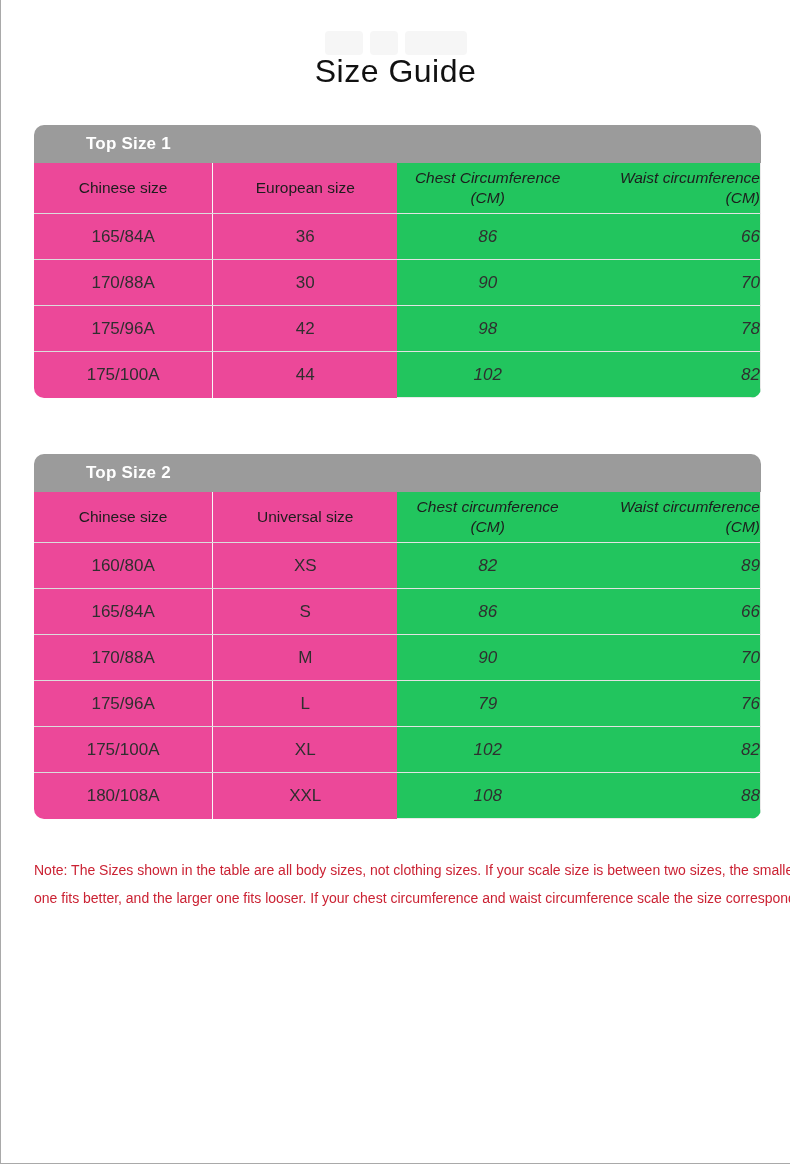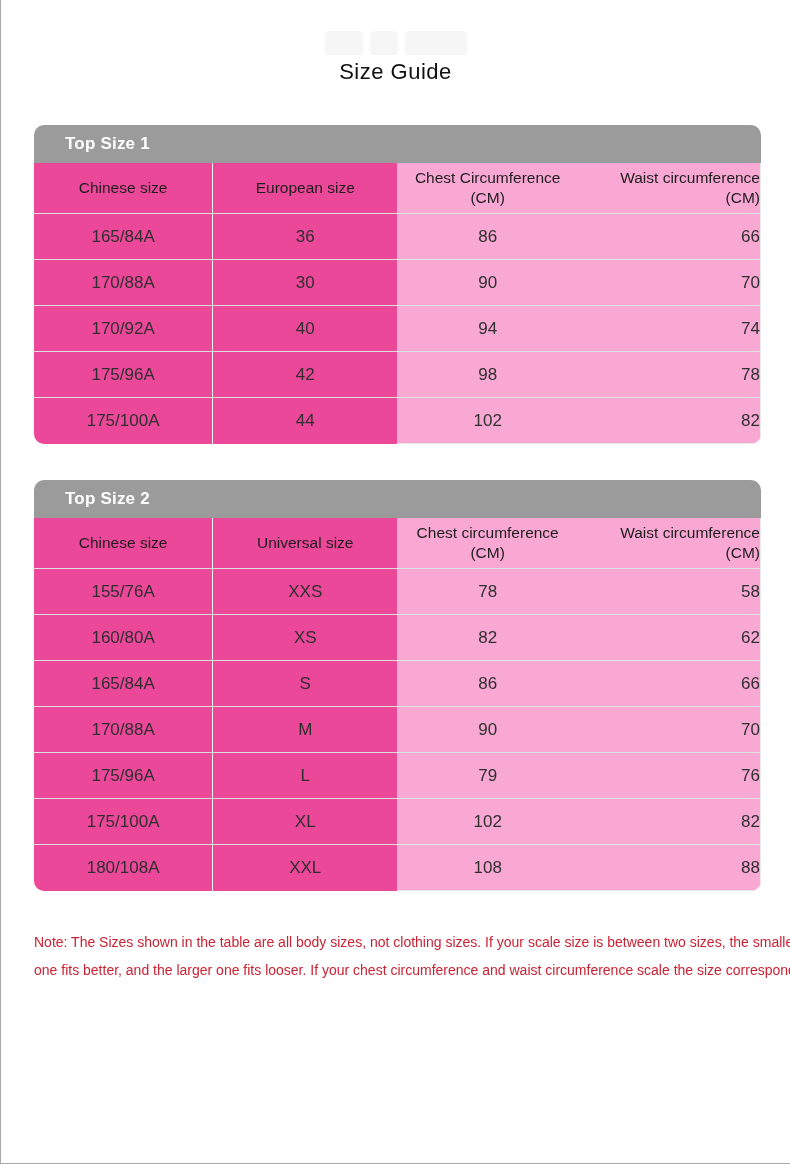--- a/index.html
+++ b/index.html
@@ -18,41 +18,41 @@
     display:flex; gap:7px;
   }
   .watermark span { background:#f6f6f6; height:24px; border-radius:4px; display:block; }
   .watermark span:nth-child(1){ width:38px; }
   .watermark span:nth-child(2){ width:28px; }
   .watermark span:nth-child(3){ width:62px; }
 
   .title {
     margin:55px 0 0 0;
     text-align:center;
-    font-size:22px;
+    font-size:32px;
     font-weight:500;
     letter-spacing:0.5px;
     color:#111;
     line-height:33px;
   }
 
   .size-table {
     width:727px;
     margin:37px 0 0 33px;
     border-radius:10px;
     overflow:hidden;
   }
-  .size-table + .size-table { margin-top:36px; }
+  .size-table + .size-table { margin-top:56px; }
 
   .bar {
     height:38px;
     background:#9b9b9b;
     color:#fff;
     display:flex; align-items:center;
-    padding-left:31px;
+    padding-left:52px;
     font-size:17px;
     font-weight:600;
     letter-spacing:0.2px;
   }
 
   table { width:100%; border-collapse:collapse; table-layout:fixed; }
   col.c1 { width:24.6%; } col.c2 { width:25.4%; }
   col.c3 { width:24.9%; } col.c4 { width:25.1%; }
 
   th, td { text-align:center; vertical-align:middle; padding:0; }
@@ -61,21 +61,21 @@
     font-size:15.5px;
     font-weight:400;
     color:#1d1d1d;
     line-height:20px;
     white-space:pre-line;
   }
   tbody td { height:45px; font-size:17px; color:#2f2f2f; }
 
   .shaded { background:#ec4899; border-bottom:1px solid #dcdcdc; }
   .shaded.col1 { border-right:1px solid #f7f7f7; }
-  .plain  { background:#f9a8d4;    border-bottom:1px solid #e3e3e3; }
+  .plain  { background:#22c55e;    border-bottom:1px solid #e3e3e3;font-style:italic; }
   .plain.last { border-right:1px solid #e9e9e9;text-align:right; }
   tbody tr:last-child .shaded { border-bottom:none; }
   tbody tr:last-child .plain  { border-bottom:1px solid #e9e9e9; }
 
   .note {
     margin:37px 0 0 33px;
     width:724px;
     color:#cb2233;
     font-size:14px;
     line-height:28px;
@@ -121,26 +121,20 @@
           <td class="plain">86</td>
           <td class="plain last">66</td>
         </tr>
         <tr>
           <td class="shaded col1">170/88A</td>
           <td class="shaded">30</td>
           <td class="plain">90</td>
           <td class="plain last">70</td>
         </tr>
         <tr>
-          <td class="shaded col1">170/92A</td>
-          <td class="shaded">40</td>
-          <td class="plain">94</td>
-          <td class="plain last">74</td>
-        </tr>
-        <tr>
           <td class="shaded col1">175/96A</td>
           <td class="shaded">42</td>
           <td class="plain">98</td>
           <td class="plain last">78</td>
         </tr>
         <tr>
           <td class="shaded col1">175/100A</td>
           <td class="shaded">44</td>
           <td class="plain">102</td>
           <td class="plain last">82</td>
@@ -165,30 +159,24 @@
         <th class="shaded col1">Chinese size</th>
         <th class="shaded">Universal size</th>
         <th class="plain">Chest circumference
 (CM)</th>
         <th class="plain last">Waist circumference
 (CM)</th>
       </tr>
     </thead>
     <tbody>
         <tr>
-          <td class="shaded col1">155/76A</td>
-          <td class="shaded">XXS</td>
-          <td class="plain">78</td>
-          <td class="plain last">58</td>
-        </tr>
-        <tr>
           <td class="shaded col1">160/80A</td>
           <td class="shaded">XS</td>
           <td class="plain">82</td>
-          <td class="plain last">62</td>
+          <td class="plain last">89</td>
         </tr>
         <tr>
           <td class="shaded col1">165/84A</td>
           <td class="shaded">S</td>
           <td class="plain">86</td>
           <td class="plain last">66</td>
         </tr>
         <tr>
           <td class="shaded col1">170/88A</td>
           <td class="shaded">M</td>

